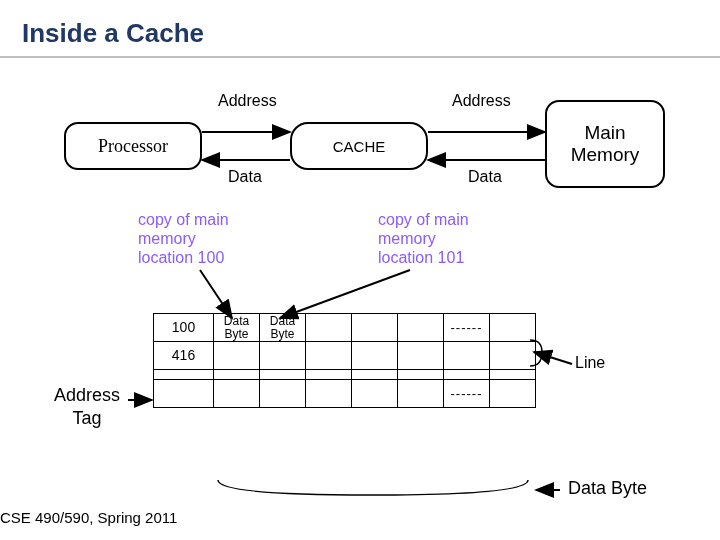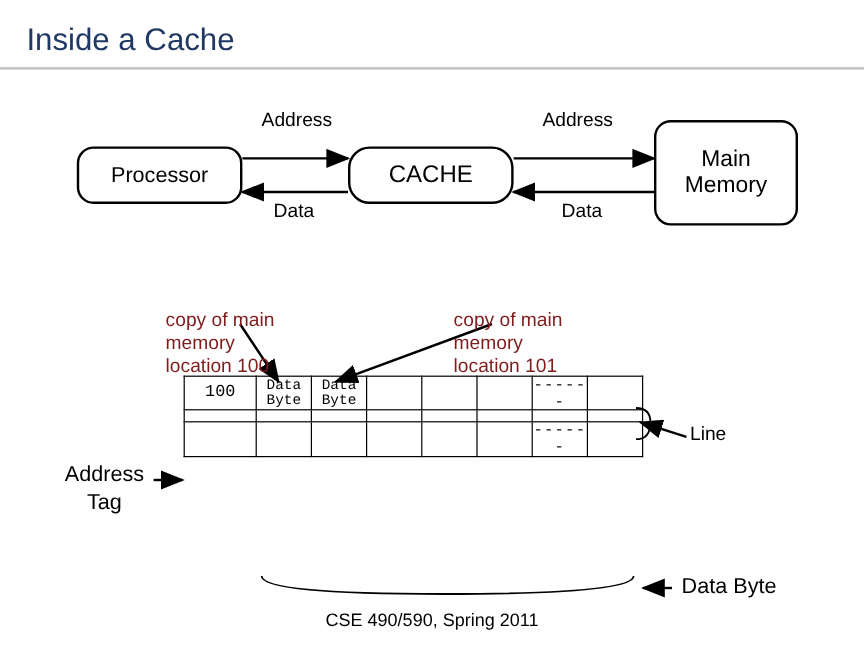--- a/index.html
+++ b/index.html
@@ -9,61 +9,60 @@
     background: #fff;
     font-family: Verdana, Arial, sans-serif;
     position: relative;
     overflow: hidden;
   }
   .title {
     position: absolute;
     top: 18px;
     left: 22px;
     font-size: 26px;
-    font-weight: normal;
+    font-weight: bold;
     color: #203864;
   }
   .hr {
     position: absolute;
     top: 56px;
     left: 0;
     width: 720px;
     height: 2px;
     background: #bfbfbf;
   }
   .box {
     position: absolute;
     border: 2px solid #000;
     border-radius: 14px;
     background: #fff;
     display: flex;
     align-items: center;
     justify-content: center;
     font-size: 18px;
   }
-  .processor { top: 122px; left: 64px; width: 138px; height: 48px; }
-  .cache     { top: 122px; left: 290px; width: 138px; height: 48px; border-radius: 18px; font-size: 20px; }
+  .processor { top: 122px; left: 64px; width: 138px; height: 48px; font-family: Liberation Serif, serif; }
+  .cache     { top: 122px; left: 290px; width: 138px; height: 48px; border-radius: 18px; font-size: 15px; }
   .memory    { top: 100px; left: 545px; width: 120px; height: 88px; font-size: 19px; text-align: center; line-height: 1.15; }
   .arrow-label {
     position: absolute;
     font-size: 16px;
     color: #000;
   }
   svg.wires {
     position: absolute;
     top: 0; left: 0;
     width: 720px; height: 540px;
     pointer-events: none;
   }
   .copy-label {
     position: absolute;
     font-size: 16px;
     line-height: 1.2;
-    color: #7f1d1d;
-    margin-top: 48px;
+    color: #8b5cf6;
   }
   .tag-label {
     position: absolute;
     top: 384px;
     left: 42px;
     font-size: 18px;
     text-align: center;
     line-height: 1.25;
     width: 90px;
   }
@@ -76,41 +75,40 @@
   .block-label {
     position: absolute;
     top: 478px;
     left: 568px;
     font-size: 18px;
   }
   .footer {
     position: absolute;
     bottom: 14px;
     width: 720px;
-    text-align: center;
+    text-align: left;
     font-size: 15px;
     color: #000;
   }
   
   .cache-table {
     position: absolute;
     top: 313px;
     left: 153px;
     border-collapse: collapse;
   }
   .cache-table td {
     border: 1.5px solid #000;
     width: 46px;
     height: 28px;
     text-align: center;
     font-size: 12px;
     padding: 0;
     line-height: 1.05;
     vertical-align: middle;
-    font-family: Liberation Mono, monospace;
   }
   .cache-table td.addr { width: 60px; font-size: 14px; }
   .cache-table td.dash { font-size: 13px; letter-spacing: 1px; }
   .cache-table tr.thin td { height: 10px; }
 </style>
 </head>
 <body>
 
 <div class="title">Inside a Cache</div>
 <div class="hr"></div>
@@ -177,20 +175,30 @@
         <td style="white-space: pre;">Data
 Byte</td>
         <td style="white-space: pre;">Data
 Byte</td>
         <td></td>
         <td></td>
         <td></td>
         <td class="dash">------</td>
         <td></td>
       </tr>
+      <tr>
+        <td class="addr">416</td>
+        <td></td>
+        <td></td>
+        <td></td>
+        <td></td>
+        <td></td>
+        <td></td>
+        <td></td>
+      </tr>
       <tr class="thin">
         <td class="addr"></td>
         <td></td>
         <td></td>
         <td></td>
         <td></td>
         <td></td>
         <td></td>
         <td></td>
       </tr>

